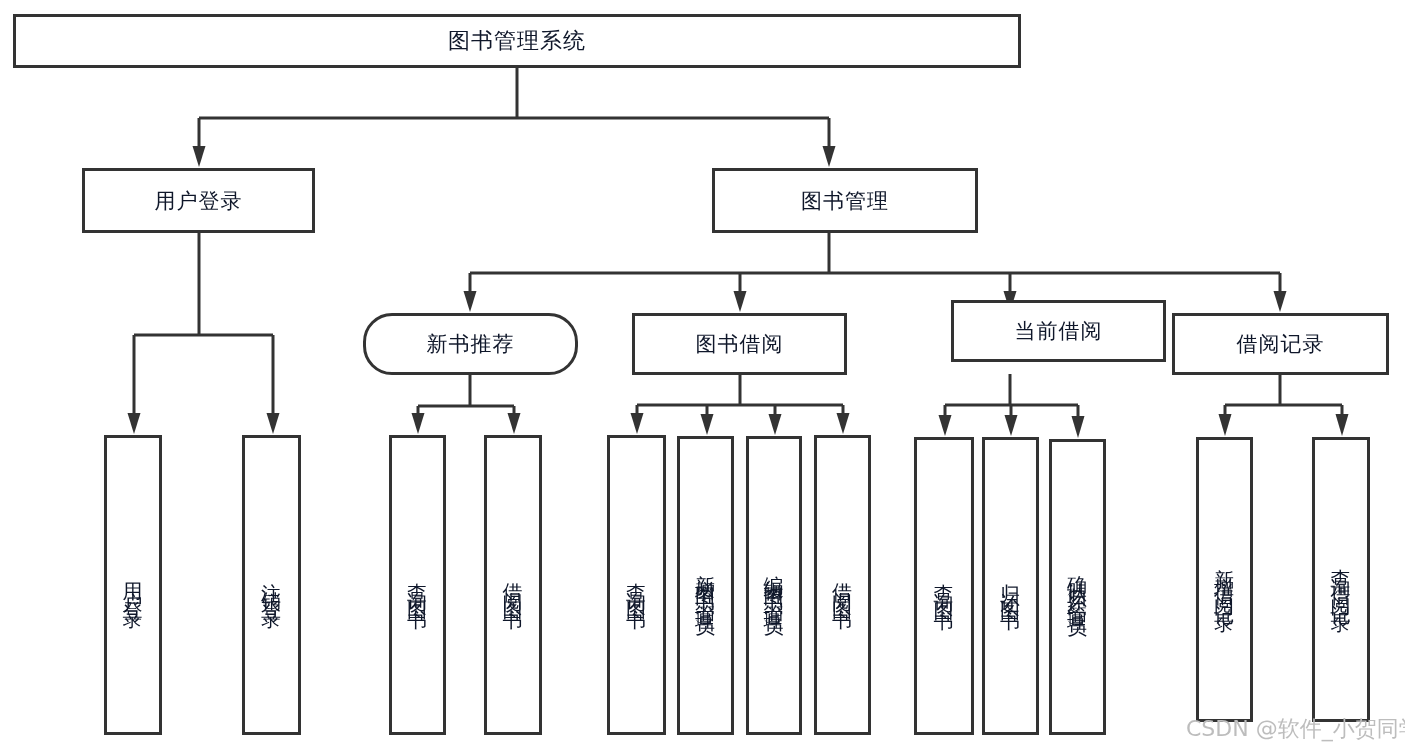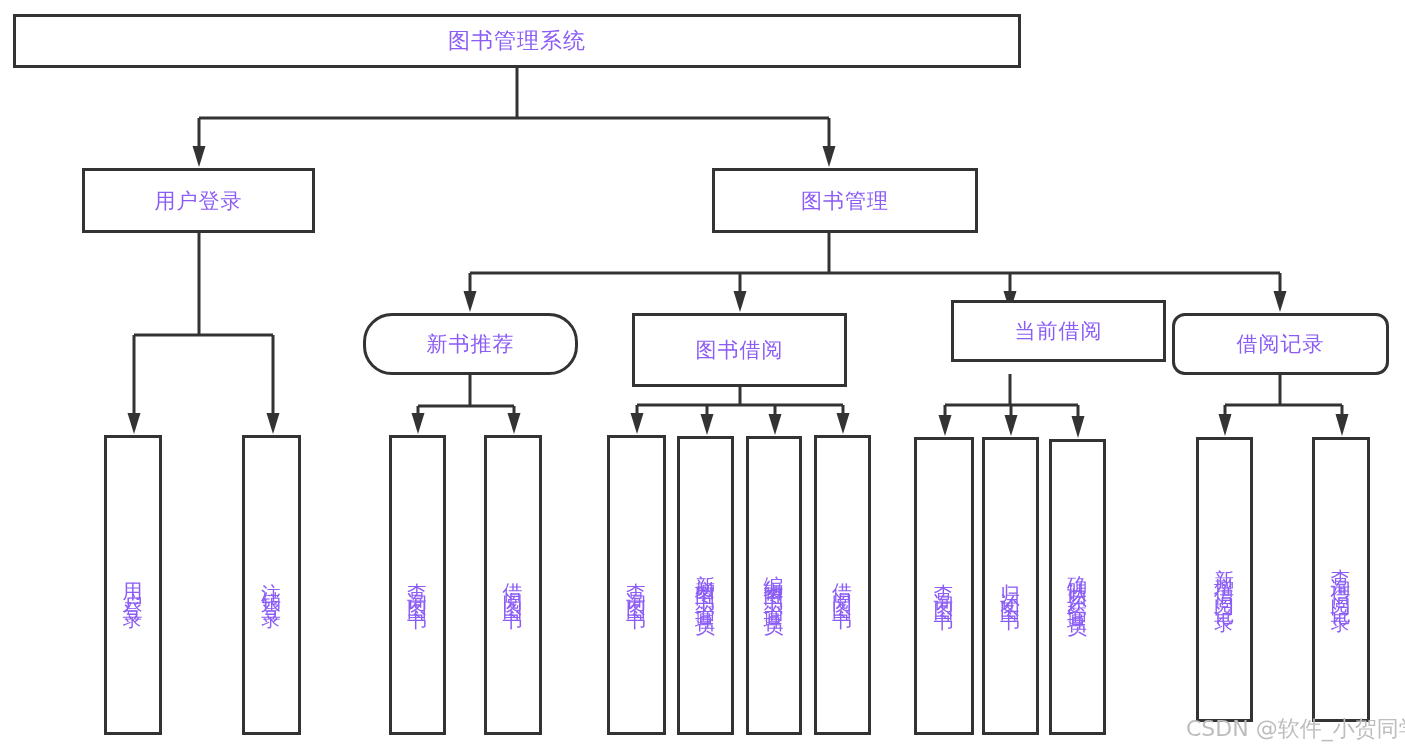--- a/index.html
+++ b/index.html
@@ -2,21 +2,21 @@
 <html><head>
 <meta charset="utf-8">
 <style>
   html,body{margin:0;padding:0;background:#ffffff;}
   #canvas{
     position:relative;width:1405px;height:747px;background:#ffffff;
     font-family:"DejaVu Sans","Liberation Sans",sans-serif;overflow:hidden;
   }
   .node{
     position:absolute;box-sizing:border-box;border:3px solid #333333;background:#ffffff;
-    display:flex;align-items:center;justify-content:center;color:#8b5cf6;z-index:2;
+    display:flex;align-items:center;justify-content:center;color:#0f172a;z-index:2;
   }
   .hnode{font-size:21px;letter-spacing:1px;}
   .root{font-size:22px;}
   .vnode{font-size:20px;}
   .vnode span{
     writing-mode:vertical-rl;text-orientation:mixed;letter-spacing:9px;
     line-height:1;white-space:nowrap;
   }
   .vnode.long span{letter-spacing:6px;}
   #wires{position:absolute;left:0;top:0;z-index:1;}
@@ -107,23 +107,23 @@
       <polygon class="ahead" points="1335.5,414 1348.5,414 1342,436"></polygon>
     </g>
   </svg>
 
   <div class="node hnode root" style="left:13px;top:14px;width:1008px;height:54px;">图书管理系统</div>
 
   <div class="node hnode" style="left:82px;top:168px;width:233px;height:65px;">用户登录</div>
   <div class="node hnode" style="left:712px;top:168px;width:266px;height:65px;">图书管理</div>
 
   <div class="node hnode" style="left:363px;top:313px;width:215px;height:62px;border-radius:29px;">新书推荐</div>
-  <div class="node hnode" style="left:632px;top:313px;width:215px;height:74px;font-family:Liberation Mono, monospace;">图书借阅</div>
+  <div class="node hnode" style="left:632px;top:313px;width:215px;height:62px;font-family:Liberation Mono, monospace;">图书借阅</div>
   <div class="node hnode" style="left:903px;top:300px;width:215px;height:62px;margin-left:48px;">当前借阅</div>
-  <div class="node hnode" style="left:1172px;top:313px;width:217px;height:62px;border-radius:13px;">借阅记录</div>
+  <div class="node hnode" style="left:1172px;top:313px;width:217px;height:62px;">借阅记录</div>
 
   <div class="node vnode" style="left:104px;top:435px;width:58px;height:300px;">
     <span>用户登录</span>
   </div>
   <div class="node vnode" style="left:242px;top:435px;width:59px;height:300px;">
     <span>注销登录</span>
   </div>
 
   <div class="node vnode" style="left:389px;top:435px;width:57px;height:300px;">
     <span>查询图书</span>

